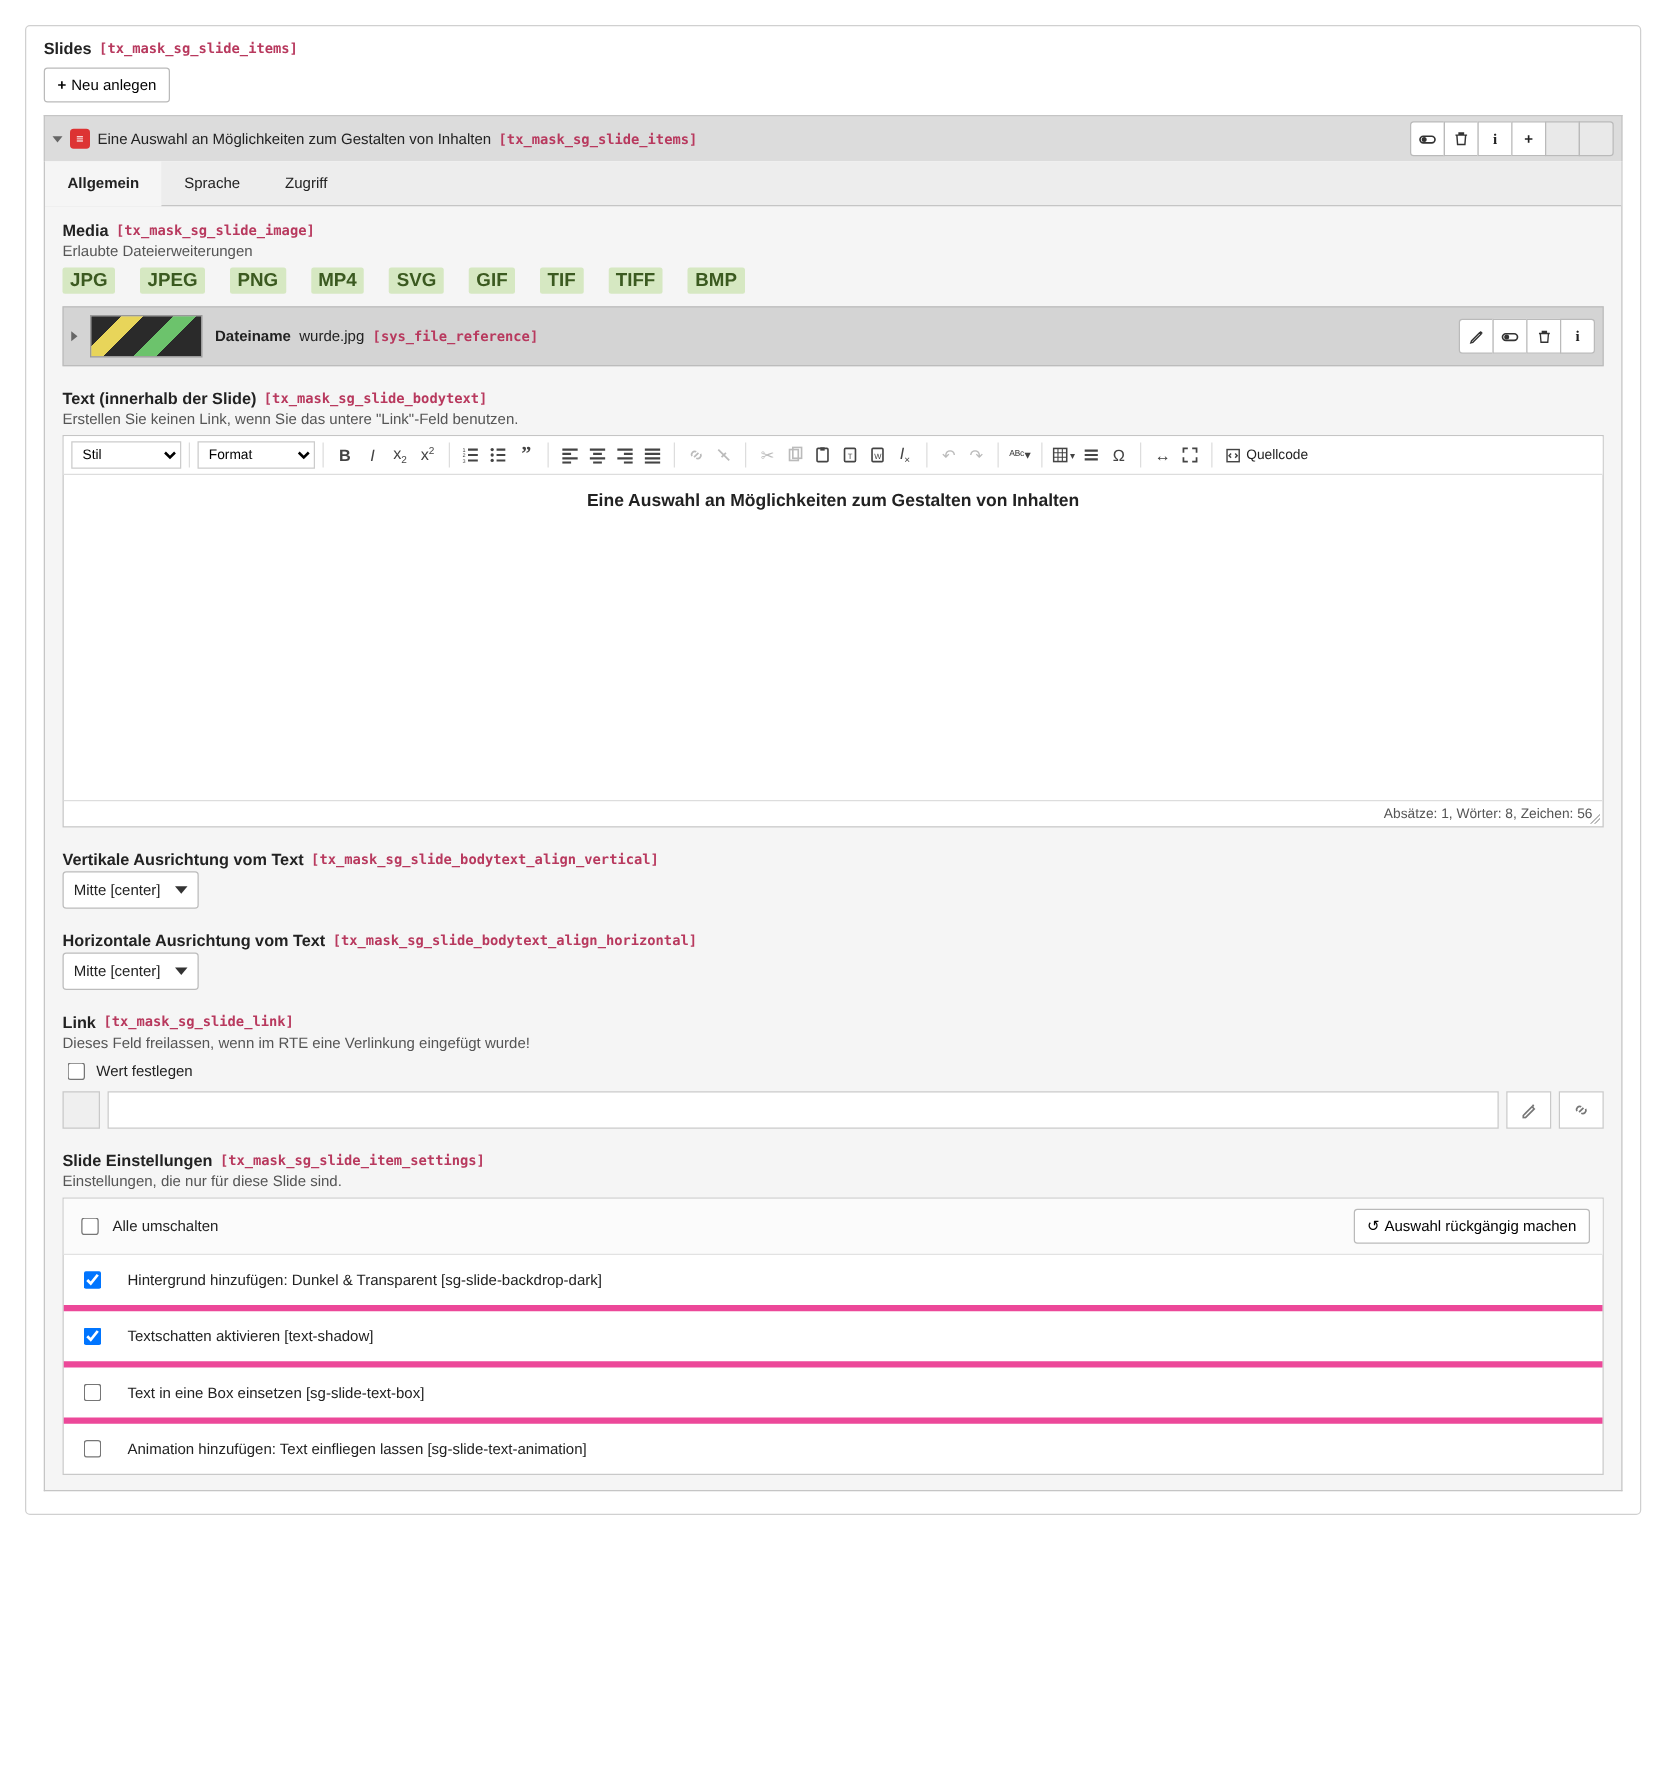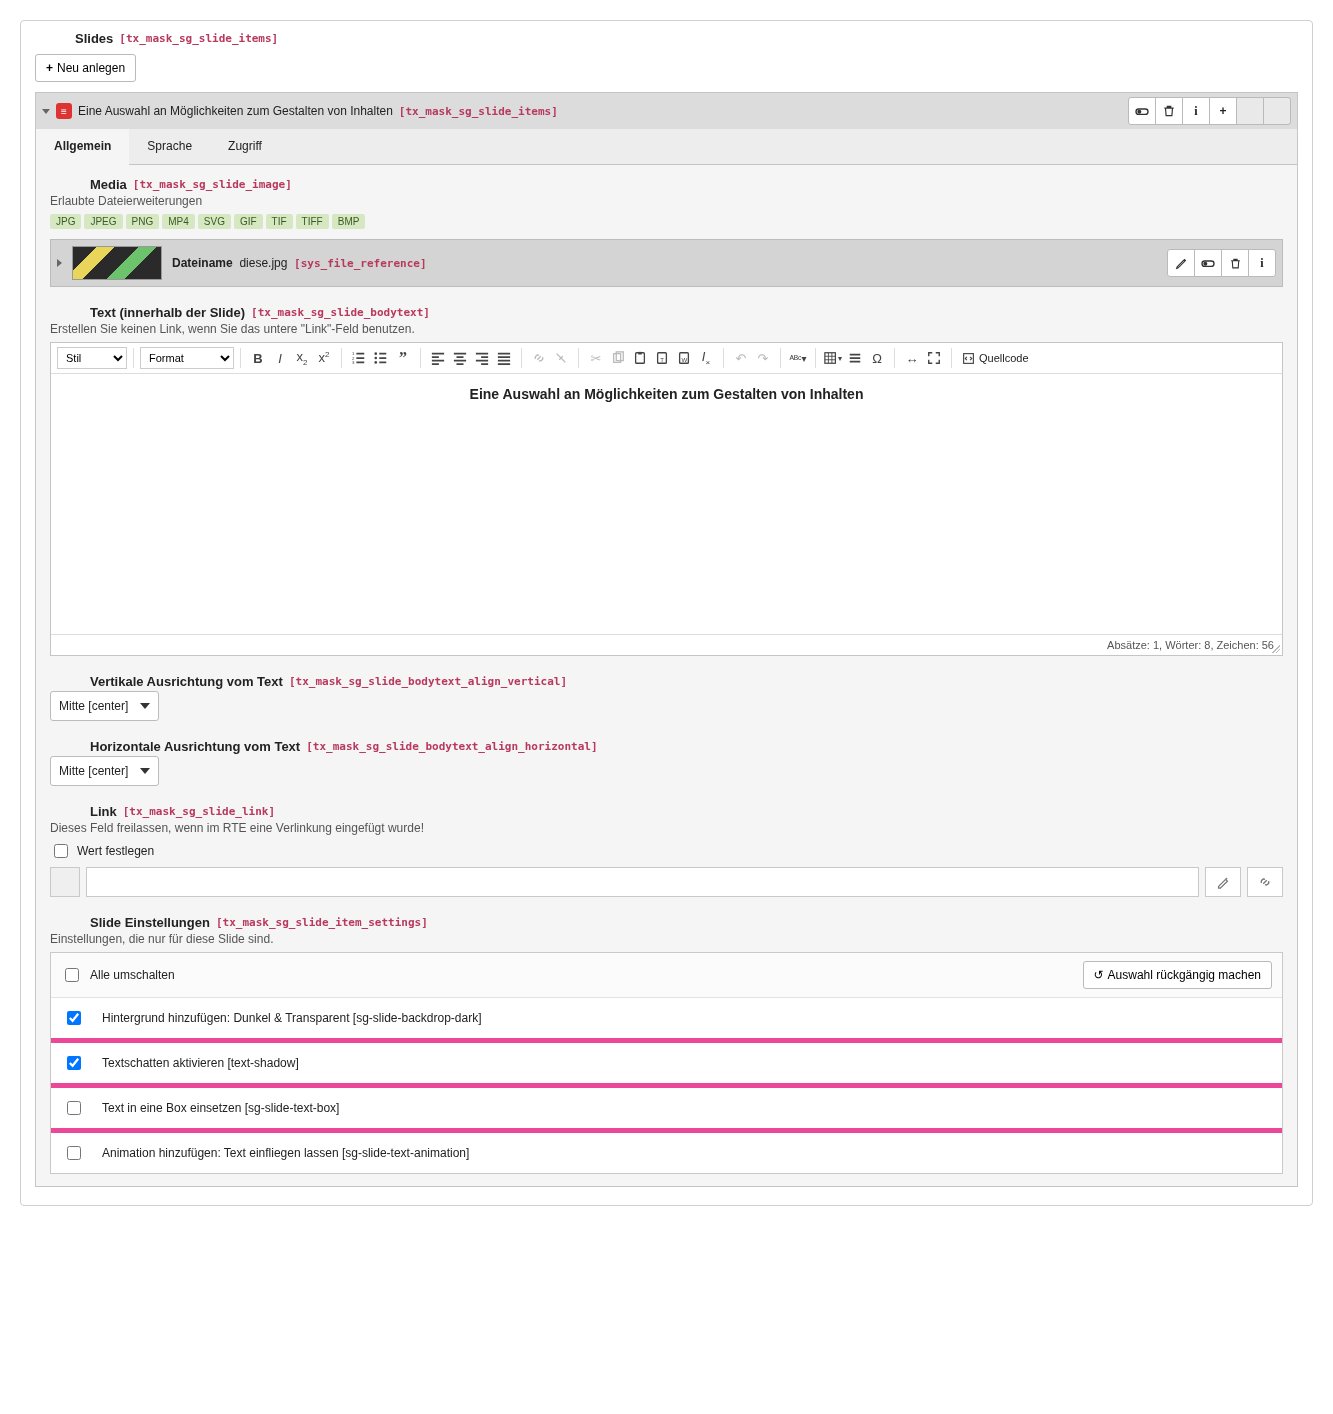--- a/index.html
+++ b/index.html
@@ -53,27 +53,27 @@
   .reddot {
     width:16px;height:16px;background:#d33;border-radius:3px;display:inline-flex;align-items:center;justify-content:center;color:#fff;font-size:10px;font-weight:bold;
   }
   .item-body { border:1px solid #c5c5c5; border-top:none; background: var(--bg-panel); }
 
   .tabs { display:flex; border-bottom:1px solid #c5c5c5; background:#ededed; }
   .tab { padding:10px 18px; cursor:pointer; font-size:12px; }
   .tab.active { background: var(--bg-panel); border-bottom:2px solid var(--bg-panel); margin-bottom:-1px; font-weight:bold; }
 
   .pad { padding: 12px 14px; }
-  .label-row { display:flex; align-items:center; gap:6px; margin-bottom:2px;margin-left:40px; }
+  .label-row { display:flex; align-items:center; gap:6px; margin-bottom:2px; }
   .hint { color: var(--text-muted); font-size:12px; margin-bottom:6px; }
 
   .ext-chip {
     display:inline-block; background: var(--bg-ext);
-    padding:2px 6px; font-size:10px; font-weight:normal;
-    color:#3b5a20; margin-right:3px; border-radius:2px;
+    padding:2px 6px; font-size:15px; font-weight:bold;
+    color:#3b5a20; margin-right:20px; border-radius:2px;
   }
 
   .file-row {
     display:flex; align-items:center; gap:10px;
     background: var(--bg-file);
     border:1px solid #bcbcbc; padding:6px; margin-top:10px;
   }
   .file-row .caret-r { width:0;height:0;border-top:4px solid transparent;border-bottom:4px solid transparent;border-left:5px solid #666; }
   .thumb {
     width:90px;height:34px;
@@ -184,21 +184,21 @@
         <span class="section-title">Media</span>
         <span class="techname">[tx_mask_sg_slide_image]</span>
       </div>
       <div class="hint">Erlaubte Dateierweiterungen</div>
       <div id="ext-list"><span class="ext-chip">JPG</span><span class="ext-chip">JPEG</span><span class="ext-chip">PNG</span><span class="ext-chip">MP4</span><span class="ext-chip">SVG</span><span class="ext-chip">GIF</span><span class="ext-chip">TIF</span><span class="ext-chip">TIFF</span><span class="ext-chip">BMP</span></div>
 
       <div class="file-row">
         <span class="caret-r"></span>
         <span class="thumb"></span>
         <span><b>Dateiname</b>&nbsp;
-          <span>diese.jpg</span>&nbsp;
+          <span>wurde.jpg</span>&nbsp;
           <span class="techname">[sys_file_reference]</span>
         </span>
         <span class="spacer"></span>
         <span class="icon-btn-group">
           <span class="btn-icon">
             <svg viewBox="0 0 24 24" width="13" height="13">
                 <path d="M3 21l3-1 12-12-2-2L4 18l-1 3zM17 4l3 3" stroke="#333" stroke-width="2" fill="none"></path>
               </svg>
           </span>
           <span class="btn-icon">
@@ -220,21 +220,21 @@
 
       
       <div class="row-gap label-row">
         <span class="section-title">Text (innerhalb der Slide)</span>
         <span class="techname">[tx_mask_sg_slide_bodytext]</span>
       </div>
       <div class="hint">Erstellen Sie keinen Link, wenn Sie das untere "Link"-Feld benutzen.</div>
 
       <div class="rte">
         <div class="rte-toolbar">
-          <select class="rte-select" style="width:70px;"><option>Stil</option></select>
+          <select class="rte-select" style="width:88px;"><option>Stil</option></select>
           <span class="sep"></span>
           <select class="rte-select" style="width:94px;"><option>Format</option></select>
           <span class="sep"></span>
           <span class="tb">
               <b>B</b>
             </span>
           <span class="tb">
               <i>I</i>
             </span>
           <span class="tb">

